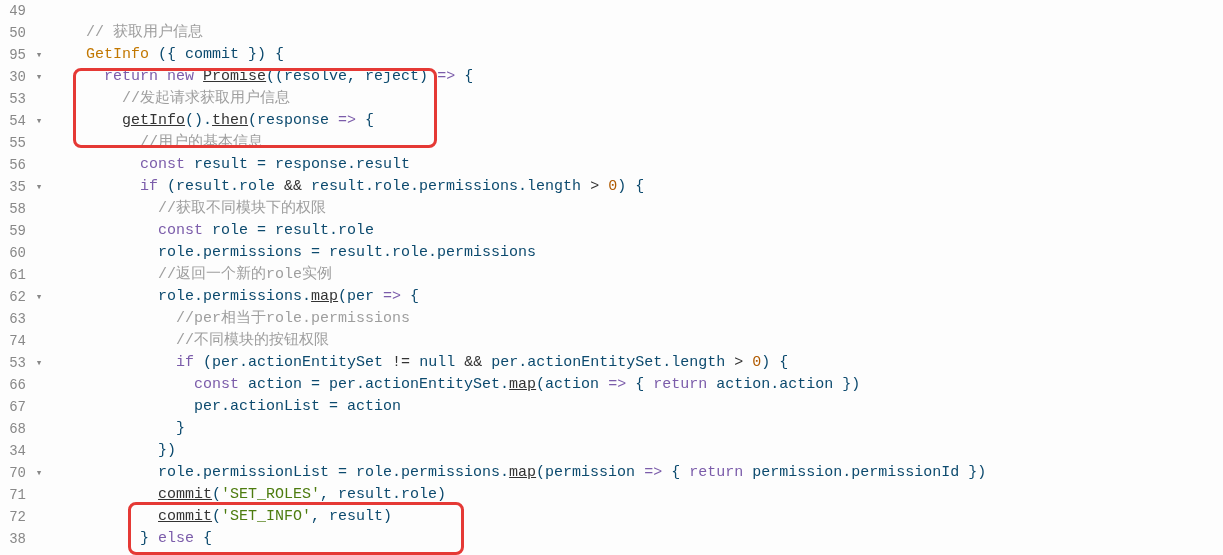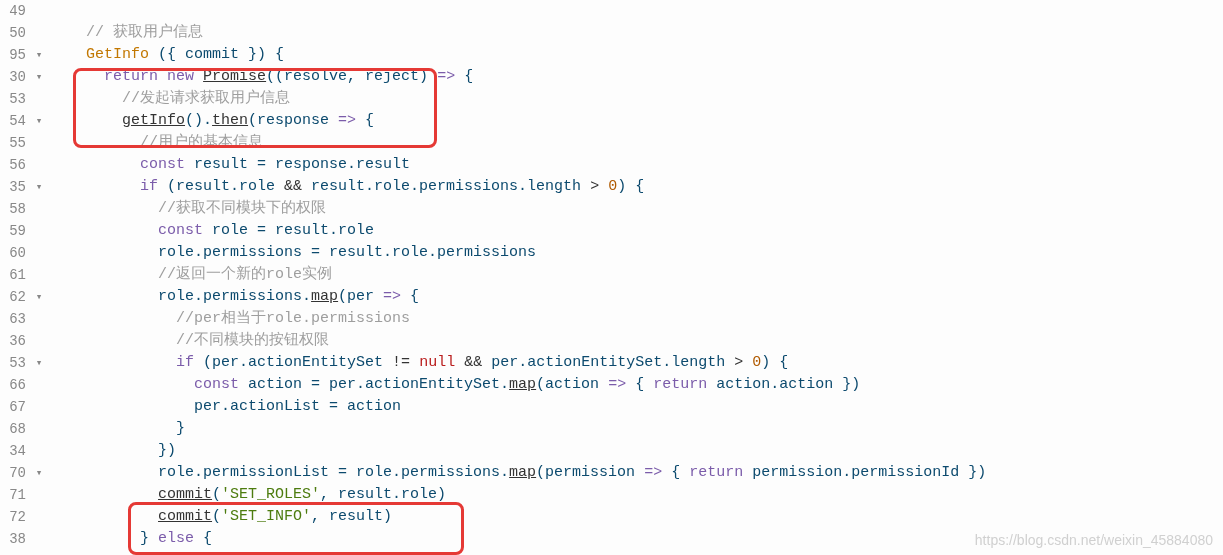--- a/index.html
+++ b/index.html
@@ -53,21 +53,21 @@
     height: 22px;
     display: block;
   }
   .c-comment { color: #9e9e9e; }
   .c-keyword { color: #7b5caa; }
   .c-func { color: #c27700; }
   .c-ident { color: #333; text-decoration: underline; }
   .c-punct { color: #0c4a6e; }
   .c-string { color: #4d7c0f; }
   .c-num { color: #b05a00; }
-  .c-null { color: #b91c1c; }
+  .c-null { color: #0c4a6e; }
   .c-op { color: #333; }
   .redbox {
     position: absolute;
     border: 3px solid #e53935;
     border-radius: 8px;
     pointer-events: none;
   }
   .watermark {
     position: absolute;
     right: 10px;
@@ -91,21 +91,21 @@
       <div class="ln">54</div>
       <div class="ln">55</div>
       <div class="ln">56</div>
       <div class="ln">35</div>
       <div class="ln">58</div>
       <div class="ln">59</div>
       <div class="ln">60</div>
       <div class="ln">61</div>
       <div class="ln">62</div>
       <div class="ln">63</div>
-      <div class="ln">36</div>
+      <div class="ln">74</div>
       <div class="ln">53</div>
       <div class="ln">66</div>
       <div class="ln">67</div>
       <div class="ln">68</div>
       <div class="ln">34</div>
       <div class="ln">70</div>
       <div class="ln">71</div>
       <div class="ln">72</div>
       <div class="ln">38</div>
     </div>
@@ -134,14 +134,13 @@
       <div class="f">▾</div>
       <div class="f"></div>
       <div class="f"></div>
       <div class="f"></div>
     </div>
   <div class="code" id="code"><div class="row"></div><div class="row">    <span class="c-comment">// 获取用户信息</span></div><div class="row">    <span class="c-func">GetInfo</span><span class="c-punct"> ({ commit }) {</span></div><div class="row">      <span class="c-keyword">return</span><span class="c-punct"> </span><span class="c-keyword">new</span><span class="c-punct"> </span><span class="c-ident">Promise</span><span class="c-punct">((resolve, reject) </span><span class="c-keyword">=&gt;</span><span class="c-punct"> {</span></div><div class="row">        <span class="c-comment">//发起请求获取用户信息</span></div><div class="row">        <span class="c-ident">getInfo</span><span class="c-punct">().</span><span class="c-ident">then</span><span class="c-punct">(response </span><span class="c-keyword">=&gt;</span><span class="c-punct"> {</span></div><div class="row">          <span class="c-comment">//用户的基本信息</span></div><div class="row">          <span class="c-keyword">const</span><span class="c-punct"> result = response.result</span></div><div class="row">          <span class="c-keyword">if</span><span class="c-punct"> (result.role </span><span class="c-op">&amp;&amp;</span><span class="c-punct"> result.role.permissions.length </span><span class="c-op">&gt;</span><span class="c-punct"> </span><span class="c-num">0</span><span class="c-punct">) {</span></div><div class="row">            <span class="c-comment">//获取不同模块下的权限</span></div><div class="row">            <span class="c-keyword">const</span><span class="c-punct"> role = result.role</span></div><div class="row">            <span class="c-punct">role.permissions = result.role.permissions</span></div><div class="row">            <span class="c-comment">//返回一个新的role实例</span></div><div class="row">            <span class="c-punct">role.permissions.</span><span class="c-ident">map</span><span class="c-punct">(per </span><span class="c-keyword">=&gt;</span><span class="c-punct"> {</span></div><div class="row">              <span class="c-comment">//per相当于role.permissions</span></div><div class="row">              <span class="c-comment">//不同模块的按钮权限</span></div><div class="row">              <span class="c-keyword">if</span><span class="c-punct"> (per.actionEntitySet </span><span class="c-op">!=</span><span class="c-punct"> </span><span class="c-null">null</span><span class="c-punct"> </span><span class="c-op">&amp;&amp;</span><span class="c-punct"> per.actionEntitySet.length </span><span class="c-op">&gt;</span><span class="c-punct"> </span><span class="c-num">0</span><span class="c-punct">) {</span></div><div class="row">                <span class="c-keyword">const</span><span class="c-punct"> action = per.actionEntitySet.</span><span class="c-ident">map</span><span class="c-punct">(action </span><span class="c-keyword">=&gt;</span><span class="c-punct"> { </span><span class="c-keyword">return</span><span class="c-punct"> action.action })</span></div><div class="row">                <span class="c-punct">per.actionList = action</span></div><div class="row">              <span class="c-punct">}</span></div><div class="row">            <span class="c-punct">})</span></div><div class="row">            <span class="c-punct">role.permissionList = role.permissions.</span><span class="c-ident">map</span><span class="c-punct">(permission </span><span class="c-keyword">=&gt;</span><span class="c-punct"> { </span><span class="c-keyword">return</span><span class="c-punct"> permission.permissionId })</span></div><div class="row">            <span class="c-ident">commit</span><span class="c-punct">(</span><span class="c-string">'SET_ROLES'</span><span class="c-punct">, result.role)</span></div><div class="row">            <span class="c-ident">commit</span><span class="c-punct">(</span><span class="c-string">'SET_INFO'</span><span class="c-punct">, result)</span></div><div class="row">          <span class="c-punct">} </span><span class="c-keyword">else</span><span class="c-punct"> {</span></div></div>
   <div id="redboxes">
       <div class="redbox" style="top: 68px; left: 73px; width: 358px; height: 74px;"></div>
       <div class="redbox" style="top: 502px; left: 128px; width: 330px; height: 47px;"></div>
     </div>
-  <div class="watermark">https://blog.csdn.net/weixin_45884080</div>
 </div>
 
 </body></html>

